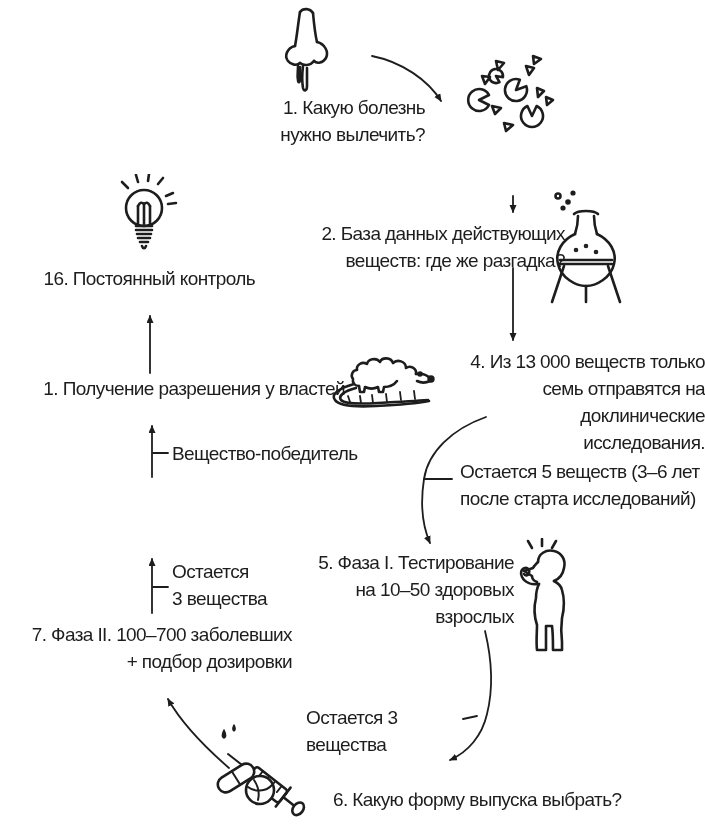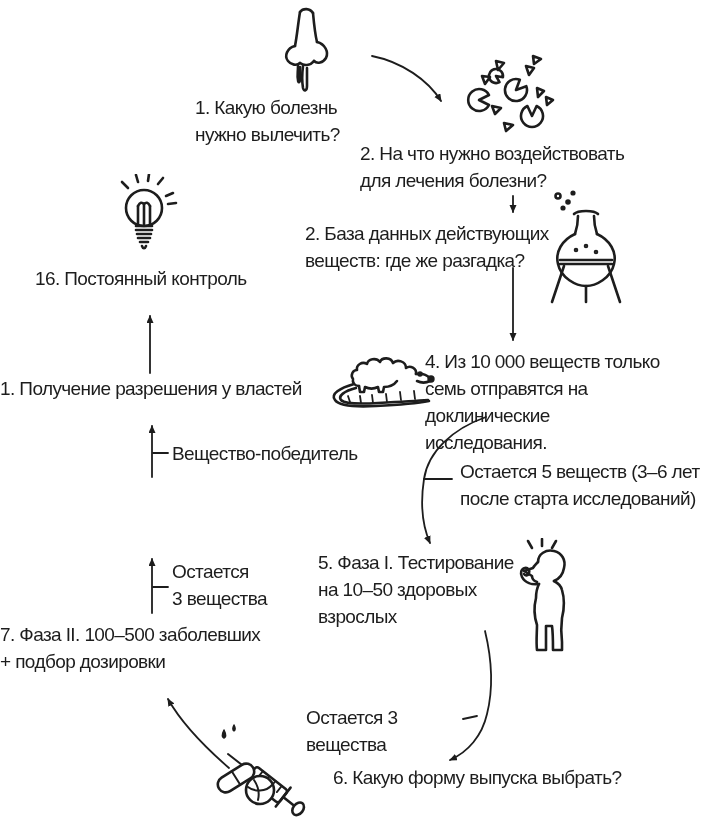--- a/index.html
+++ b/index.html
@@ -4,21 +4,21 @@
 <style>
   :root{ --ink:#1d1d1d; --bg:#ffffff; }
   html,body{margin:0;padding:0;background:var(--bg);}
   #canvas{position:relative;width:705px;height:827px;background:var(--bg);overflow:hidden;}
   .label{
     position:absolute;
     font-family:"Liberation Sans",sans-serif;
     font-size:19px;line-height:27px;letter-spacing:-0.6px;
     color:var(--ink);white-space:pre-line;
   }
-  .c{text-align:left;}
+  .c{text-align:right;}
   .art{position:absolute;}
   .art path,.art line,.art rect,.art circle,.art ellipse{
     stroke:var(--ink);fill:none;stroke-width:2.6;stroke-linecap:round;stroke-linejoin:round;
   }
   .thin path,.thin line{stroke-width:1.8;}
   .arrows{position:absolute;left:0;top:0;}
   .arrows path{stroke:var(--ink);stroke-width:1.8;fill:none;stroke-linecap:round;}
 </style>
 </head>
 <body>
@@ -171,32 +171,30 @@
         <path d="M28,56 L44,56"></path>
         <path d="M29,60 L43,60"></path>
       <path d="M30,64 L42,64"></path>
         <path d="M32,68 L40,68"></path>
       <path d="M34,72 C35,75 37,75 38,72"></path>
     </g>
   </svg>
 
   <div class="label c" style="left:195px;top:94px;width:230px">1. Какую болезнь
 нужно вылечить?</div>
-  <div class="label c" style="left:360px;top:140px;width:310px">2. На что нужно воздействовать
-для лечения болезни?</div>
   <div class="label c" style="left:305px;top:220px;width:260px">2. База данных действующих
 веществ: где же разгадка?</div>
-  <div class="label c" style="left:425px;top:348px;width:280px">4. Из 10 000 веществ только
+  <div class="label c" style="left:425px;top:348px;width:280px">4. Из 13 000 веществ только
 семь отправятся на доклинические
 исследования.</div>
   <div class="label c" style="left:318px;top:549px;width:196px">5. Фаза I. Тестирование
 на 10–50 здоровых
 взрослых</div>
-  <div class="label" style="left:333px;top:764px;width:360px">6. Какую форму выпуска выбрать?</div>
-  <div class="label c" style="left:0px;top:621px;width:292px">7. Фаза II. 100–500 заболевших
+  <div class="label" style="left:333px;top:786px;width:360px">6. Какую форму выпуска выбрать?</div>
+  <div class="label c" style="left:0px;top:621px;width:292px">7. Фаза II. 100–700 заболевших
 + подбор дозировки</div>
   <div class="label c" style="left:0px;top:375px;width:345px">1. Получение разрешения у властей</div>
   <div class="label c" style="left:35px;top:265px;width:220px">16. Постоянный контроль</div>
 
   <div class="label" style="left:460px;top:458px;width:250px">Остается 5 веществ (3–6 лет
 после старта исследований)</div>
   <div class="label" style="left:306px;top:704px;width:170px">Остается 3 вещества</div>
   <div class="label" style="left:172px;top:558px;width:130px">Остается
 3 вещества</div>
   <div class="label" style="left:172px;top:440px;width:220px">Вещество-победитель</div>

